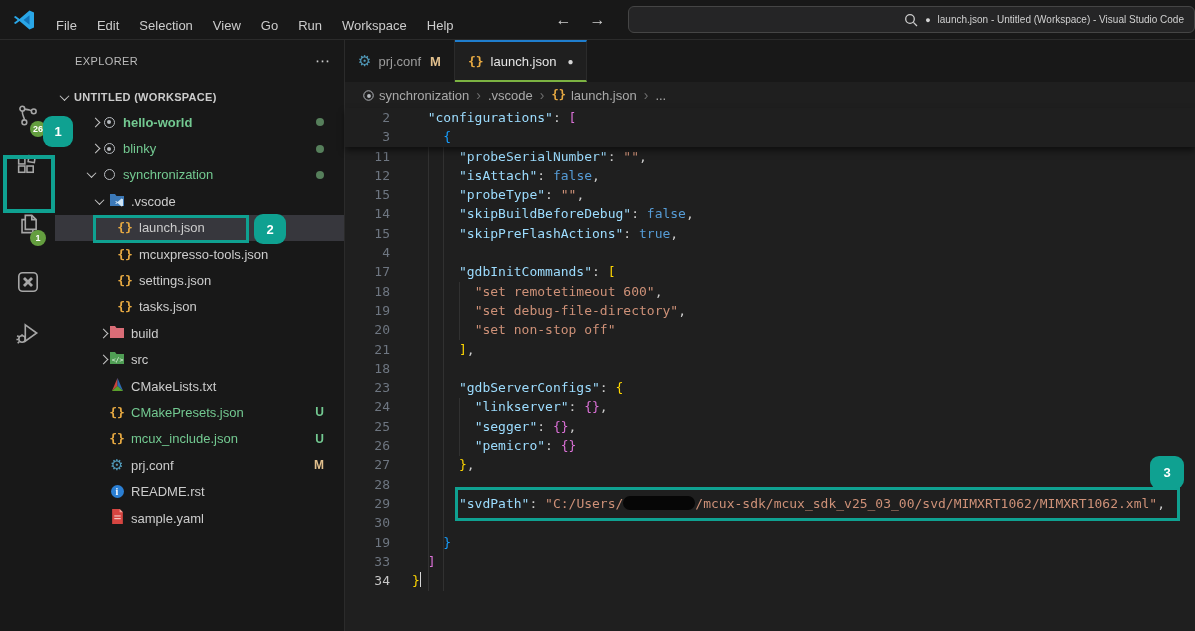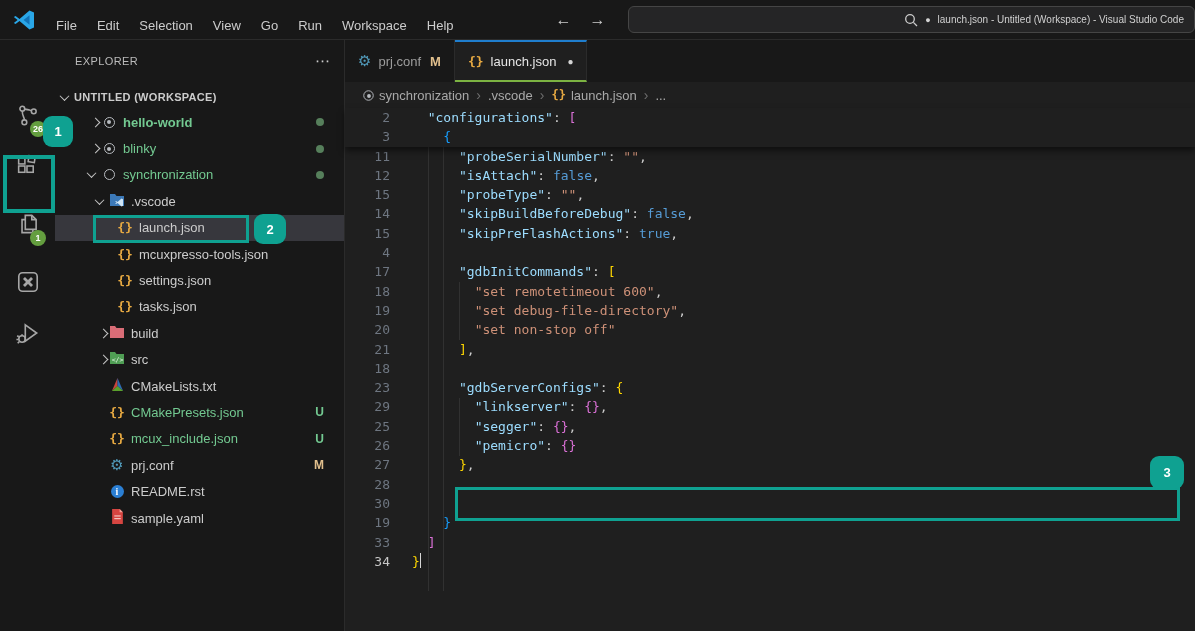--- a/index.html
+++ b/index.html
@@ -460,38 +460,42 @@
       </div>
       <div class="cl">
         <span class="ln">18</span>
         <span class="lc"></span>
       </div>
       <div class="cl">
         <span class="ln">23</span>
         <span class="lc"><span class="t-ws">      </span><span class="t-key">"gdbServerConfigs"</span><span class="t-pun">: </span><span class="t-b1">{</span></span>
       </div>
       <div class="cl">
-        <span class="ln">29</span>
+        <span class="ln">24</span>
         <span class="lc"><span class="t-ws">        </span><span class="t-key">"linkserver"</span><span class="t-pun">: </span><span class="t-b2">{}</span><span class="t-pun">,</span></span>
       </div>
       <div class="cl">
         <span class="ln">25</span>
         <span class="lc"><span class="t-ws">        </span><span class="t-key">"segger"</span><span class="t-pun">: </span><span class="t-b2">{}</span><span class="t-pun">,</span></span>
       </div>
       <div class="cl">
         <span class="ln">26</span>
         <span class="lc"><span class="t-ws">        </span><span class="t-key">"pemicro"</span><span class="t-pun">: </span><span class="t-b2">{}</span></span>
       </div>
       <div class="cl">
         <span class="ln">27</span>
         <span class="lc"><span class="t-ws">      </span><span class="t-b1">}</span><span class="t-pun">,</span></span>
       </div>
       <div class="cl">
         <span class="ln">28</span>
         <span class="lc"></span>
+      </div>
+      <div class="cl">
+        <span class="ln">29</span>
+        <span class="lc"><span class="t-ws">      </span><span class="t-key">"svdPath"</span><span class="t-pun">: </span><span class="t-str">"C:/Users/</span><span class="redact-pill"></span><span class="t-str">/mcux-sdk/mcux_sdk_v25_03_00/svd/MIMXRT1062/MIMXRT1062.xml"</span><span class="t-pun">,</span></span>
       </div>
       <div class="cl">
         <span class="ln">30</span>
         <span class="lc"></span>
       </div>
       <div class="cl">
         <span class="ln">19</span>
         <span class="lc"><span class="t-ws">    </span><span class="t-b3">}</span></span>
       </div>
       <div class="cl">

